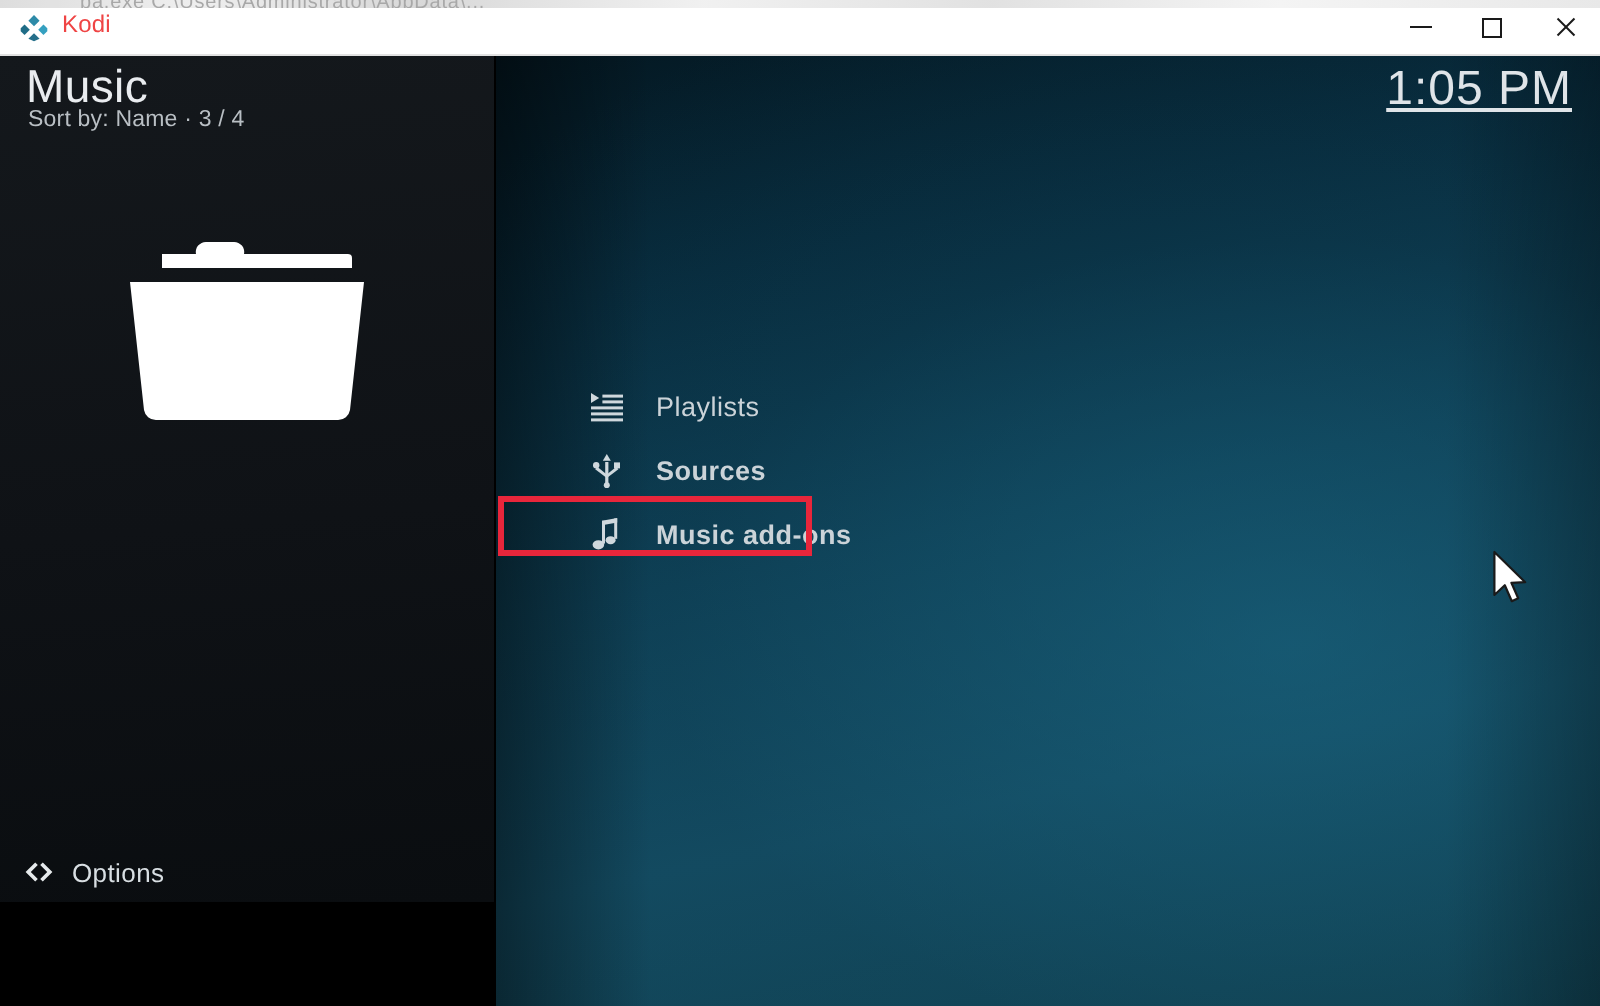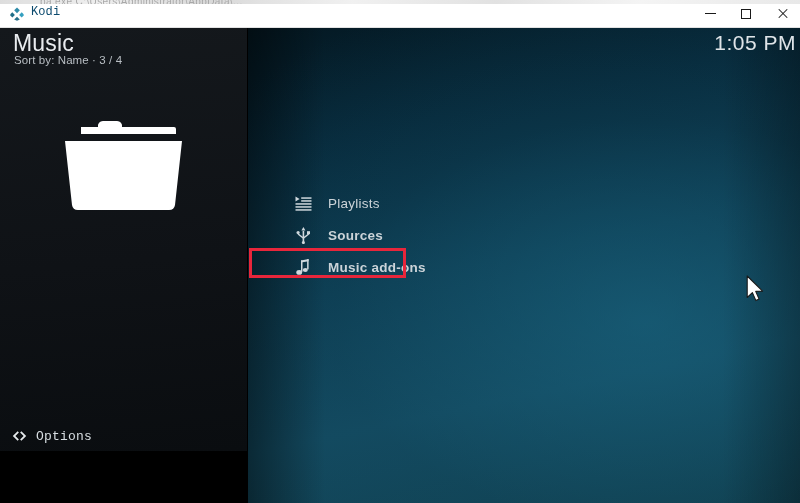--- a/index.html
+++ b/index.html
@@ -50,23 +50,22 @@
   }
   .tb-logo {
     position: absolute;
     left: 10px; top: 7px;
     width: 14px; height: 14px;
   }
   .tb-title {
     position: absolute;
     left: 31px; top: 5px;
     font-size: 12px;
-    color: #0c4a6e;
+    color: #ef4444;
     letter-spacing: .1px;
-    font-family: Liberation Mono, monospace;
   }
   .winbtns {
     position: absolute;
     right: 0; top: 0;
     height: 27px;
     display: flex;
   }
   .winbtn {
     width: 36px;
     height: 27px;
@@ -150,25 +149,26 @@
   }
   .hdr-sub {
     position: absolute;
     left: 14px; top: 27px;
     font-size: 11.5px;
     color: #b9bfc4;
     letter-spacing: .1px;
   }
   .clock {
     position: absolute;
-    right: 4px; top: 4px;
-    font-size: 21px;
+    right: 14px; top: 4px;
+    font-size: 24px;
     color: #dfe4e8;
     font-weight: 300;
     letter-spacing: .5px;
+    text-decoration: underline;
   }
 
   
   .art {
     position: absolute;
     left: 57px; top: 84px;
     width: 133px; height: 104px;
   }
 
   
@@ -231,21 +231,20 @@
     z-index: 20;
     pointer-events: none;
   }
 
   
   .options {
     position: absolute;
     left: 10px; bottom: 7px;
     display: flex;
     align-items: center;
-    font-family: Liberation Mono, monospace;
   }
   .options-ico {
     width: 18px;
     display: flex;
     align-items: center;
     justify-content: center;
     color: #e6eaec;
   }
   .options-lbl {
     margin-left: 8px;

